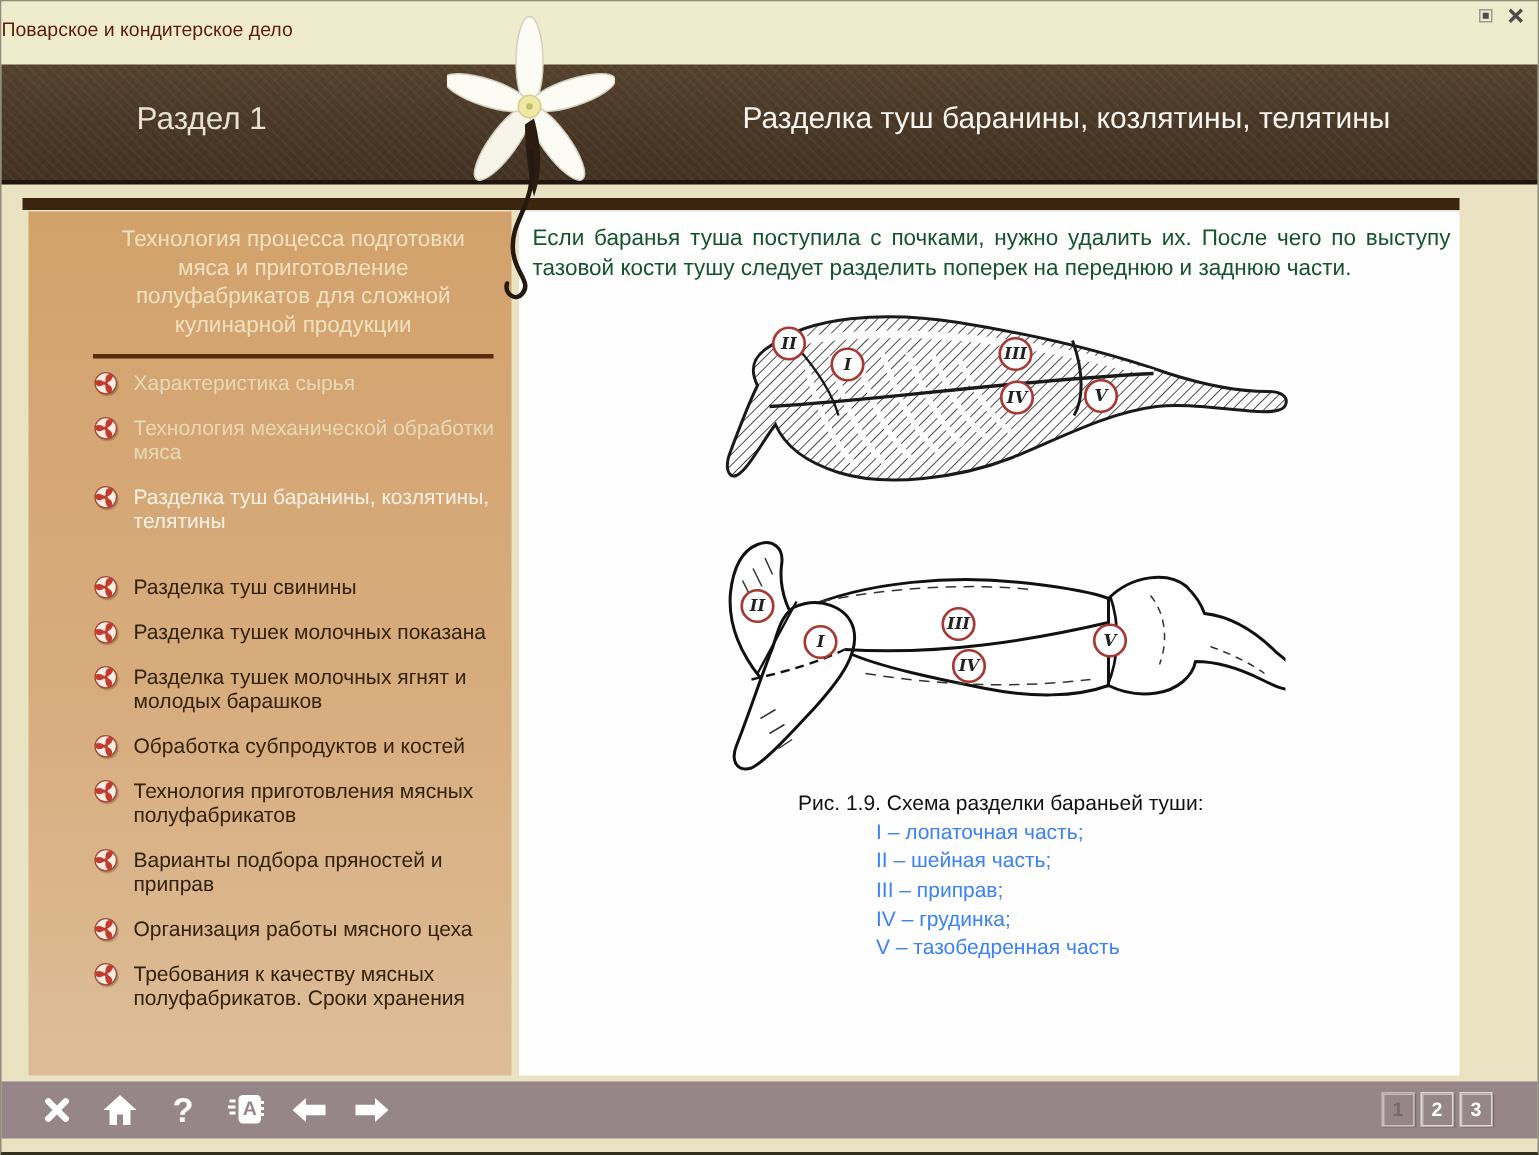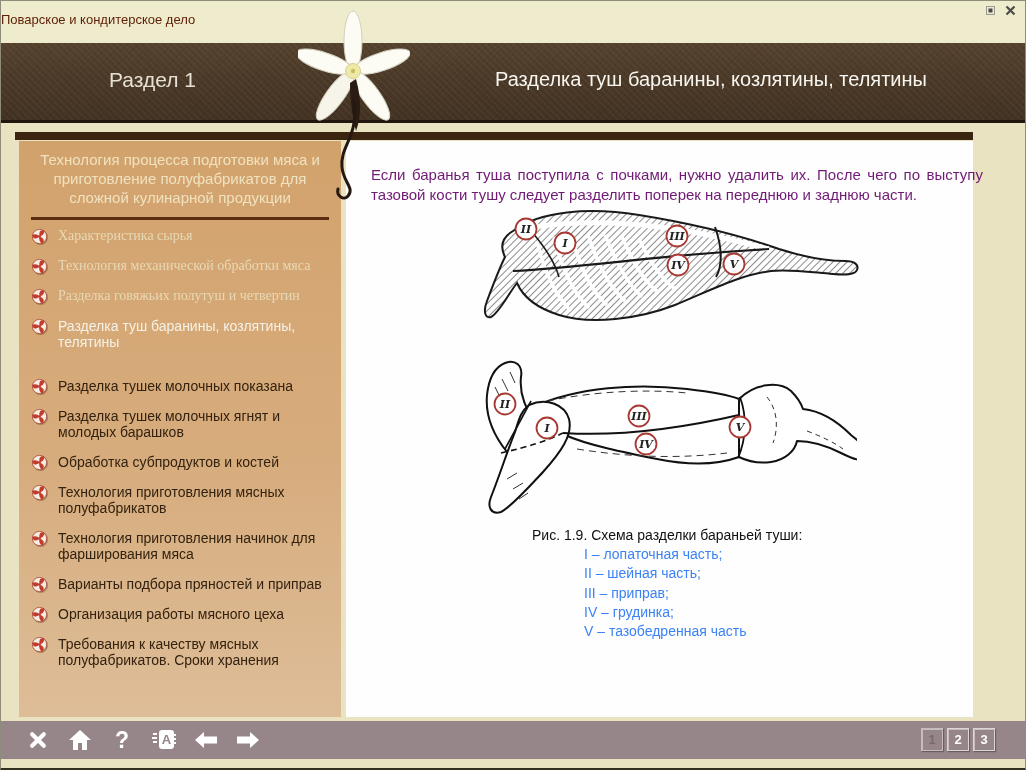--- a/index.html
+++ b/index.html
@@ -12,44 +12,44 @@
   .winbtns{position:absolute;right:8px;top:3px;display:flex;gap:7px;align-items:center;}
   .winbtn{width:13px;height:13px;display:flex;align-items:center;justify-content:center;cursor:default;}
 
   
   .header{position:absolute;left:0;top:42px;width:100%;height:80px;
     background:linear-gradient(180deg,#55422e 0%,#4b3927 45%,#423222 100%);
     border-bottom:3px solid #20160d;box-sizing:border-box;}
   .header::after{content:"";position:absolute;inset:0;
     background:repeating-linear-gradient(45deg,rgba(255,255,255,.03) 0 2px,transparent 2px 5px),
                repeating-linear-gradient(-45deg,rgba(0,0,0,.06) 0 1px,transparent 1px 4px);}
-  .hdr-section{position:absolute;left:108px;top:25px;font-size:21px;color:#e6e1d3;z-index:2;}
+  .hdr-section{position:absolute;left:90px;top:25px;font-size:21px;color:#e6e1d3;z-index:2;}
   .hdr-topic{position:absolute;left:494px;top:25px;font-size:20px;color:#f7f5ef;z-index:2;}
 
   .flower{position:absolute;left:297px;top:4px;z-index:6;}
 
   .brownbar{position:absolute;left:14px;top:131px;width:958px;height:8px;background:#3b2410;}
 
   
   .sidebar{position:absolute;left:18px;top:140px;width:322px;height:576px;
-    background:linear-gradient(180deg,#d2a26c 0%,#d7ac7d 55%,#ddbd98 100%);box-sizing:border-box;}
+    background:linear-gradient(180deg,#d2a26c 0%,#d7ac7d 55%,#ddbd98 100%);box-sizing:border-box;padding-left:31px;}
   .sb-title{margin:10px 12px 0;text-align:center;font-size:15px;line-height:1.26;color:#f0e2bf;}
   .sb-divider{margin:9px 12px 8px;height:3px;background:#5a2d10;}
   .sb-list{list-style:none;margin:6px 0 0;padding:0 6px 0 12px;}
   .nav-item{display:flex;align-items:flex-start;gap:10px;margin-bottom:13px;cursor:pointer;}
   .nav-item .pin{flex:0 0 17px;width:17px;height:17px;margin-top:0px;filter:drop-shadow(1px 1px 0 rgba(90,50,20,.35));}
   .nav-label{font-size:14px;line-height:1.18;}
-  .nav-item.visited .nav-label{color:#e8d9b6;font-family:Liberation Serif, serif;}
+  .nav-item.visited .nav-label{color:#e8d9b6;}
   .nav-item.current .nav-label{color:#f6f1e6;}
   .nav-item.plain .nav-label{color:#33220f;}
   .nav-item.gap-after{margin-bottom:27px;}
 
   
   .content{position:absolute;left:345px;top:140px;width:627px;height:576px;background:#fefefe;box-sizing:border-box;padding:8px 9px;}
-  .content p{margin:16px;font-size:15px;line-height:1.33;color:#701a75;}
+  .content p{margin:0;font-size:15px;line-height:1.33;color:#14532d;}
   .content p.p1{text-align:justify;margin-bottom:7px;width:612px;}
   .fig-top{position:absolute;left:133px;top:64px;}
   .fig-bottom{position:absolute;left:131px;top:216px;}
   .fig-caption{position:absolute;left:186px;top:386px;font-size:14px;color:#101010;}
   .fig-legend{position:absolute;left:238px;top:404px;font-size:14px;line-height:19.3px;color:#3b82f6;}
 
   
   .toolbar{position:absolute;left:0;top:720px;width:100%;height:38px;background:#978689;}
   .tb-icons{position:absolute;left:24px;top:0;height:38px;display:flex;align-items:center;gap:16px;}
   .tb-btn{width:26px;height:26px;display:flex;align-items:center;justify-content:center;cursor:pointer;}
@@ -122,61 +122,55 @@
             <use href="#pinwheel"></use>
           </svg>
           <span class="nav-label">Характеристика сырья</span>
         </li>
       <li class="nav-item visited">
           <svg class="pin" viewBox="0 0 20 20">
             <use href="#pinwheel"></use>
           </svg>
           <span class="nav-label">Технология механической обработки мяса</span>
         </li>
-      <li class="nav-item visited">
-          <svg class="pin" viewBox="0 0 20 20">
-            <use href="#pinwheel"></use>
-          </svg>
-          <span class="nav-label">Разделка говяжьих полутуш и четвертин</span>
-        </li>
       <li class="nav-item current gap-after">
           <svg class="pin" viewBox="0 0 20 20">
             <use href="#pinwheel"></use>
           </svg>
           <span class="nav-label">Разделка туш баранины, козлятины, телятины</span>
         </li>
       <li class="nav-item plain">
           <svg class="pin" viewBox="0 0 20 20">
             <use href="#pinwheel"></use>
           </svg>
+          <span class="nav-label">Разделка туш свинины</span>
+        </li>
+      <li class="nav-item plain">
+          <svg class="pin" viewBox="0 0 20 20">
+            <use href="#pinwheel"></use>
+          </svg>
           <span class="nav-label">Разделка тушек молочных показана</span>
         </li>
       <li class="nav-item plain">
           <svg class="pin" viewBox="0 0 20 20">
             <use href="#pinwheel"></use>
           </svg>
           <span class="nav-label">Разделка тушек молочных ягнят и молодых барашков</span>
         </li>
       <li class="nav-item plain">
           <svg class="pin" viewBox="0 0 20 20">
             <use href="#pinwheel"></use>
           </svg>
           <span class="nav-label">Обработка субпродуктов и костей</span>
         </li>
       <li class="nav-item plain">
           <svg class="pin" viewBox="0 0 20 20">
             <use href="#pinwheel"></use>
           </svg>
           <span class="nav-label">Технология приготовления мясных полуфабрикатов</span>
-        </li>
-      <li class="nav-item plain">
-          <svg class="pin" viewBox="0 0 20 20">
-            <use href="#pinwheel"></use>
-          </svg>
-          <span class="nav-label">Технология приготовления начинок для фарширования мяса</span>
         </li>
       <li class="nav-item plain">
           <svg class="pin" viewBox="0 0 20 20">
             <use href="#pinwheel"></use>
           </svg>
           <span class="nav-label">Варианты подбора пряностей и приправ</span>
         </li>
       <li class="nav-item plain">
           <svg class="pin" viewBox="0 0 20 20">
             <use href="#pinwheel"></use>

